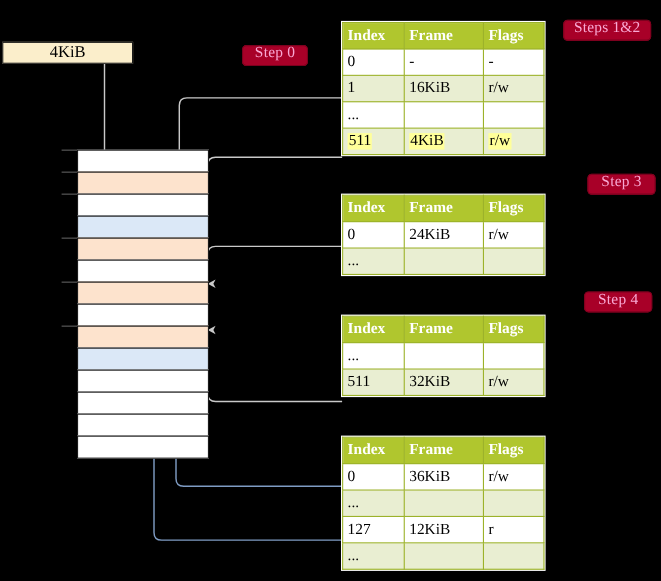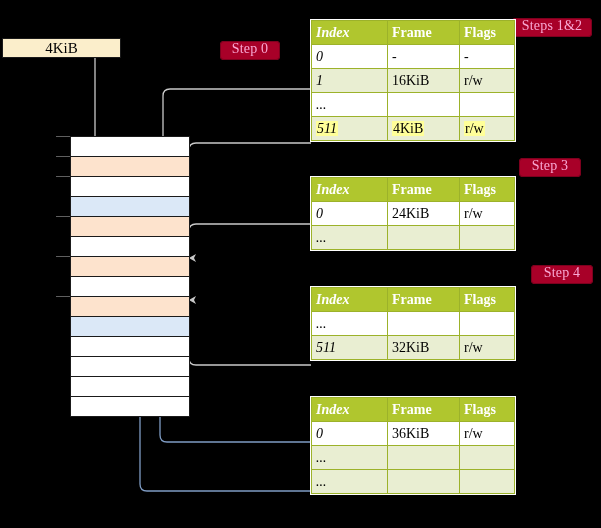--- a/index.html
+++ b/index.html
@@ -68,21 +68,21 @@
   }
   .ptable th{
     background:#b0c62e;
     color:#ffffff;
     font-weight:bold;
     border-color:#9cb22a;
   }
   .ptable tr.alt td{background:#e9eed2;}
   .ptable tr.plain td{background:#ffffff;}
   .hl{background:#ffff99;padding:0 1px;}
-  .col-i{width:76px;font-style:italic;}
+  .col-i{width:56px;}
   .col-f{width:72px;}
   .col-g{width:55px;}
 
   
   svg.wires{position:absolute;left:0;top:0;width:601px;height:528px;overflow:visible;}
 </style>
 </head>
 <body>
 
 <div class="stage">
@@ -128,21 +128,21 @@
   <div class="srcbox" style="left:2px;top:38px;width:119px;height:20px;">
     <span>4KiB</span>
   </div>
 
   <div class="badge" style="left:188px;top:41px;width:60px;height:19px;margin-left:32px;">
     <span>Step 0</span>
   </div>
   <div class="badge" style="left:512px;top:18px;width:80px;height:19px;">
     <span>Steps 1&amp;2</span>
   </div>
-  <div class="badge" style="left:519px;top:158px;width:62px;height:19px;">
+  <div class="badge" style="left:534px;top:158px;width:62px;height:19px;">
     <span>Step 3</span>
   </div>
   <div class="badge" style="left:515px;top:265px;width:62px;height:19px;margin-left:16px;">
     <span>Step 4</span>
   </div>
 
   <div class="memcol" id="memcol" style="left:70px;top:136px;width:120px;height:280px;">
       <div class="memrow" style="top: 0px; height: 21px;"></div>
       <div class="tick" style="left: -14px; width: 14px; top: 0px;"></div>
       <div class="memrow peach" style="top: 20px; height: 21px;"></div>
@@ -250,20 +250,25 @@
         <tr class="plain">
           <td class="col-i">0</td>
           <td class="col-f">36KiB</td>
           <td class="col-g">r/w</td>
         </tr>
         <tr class="alt">
           <td class="col-i">...</td>
           <td class="col-f"></td>
           <td class="col-g"></td>
         </tr>
+        <tr class="plain">
+          <td class="col-i">127</td>
+          <td class="col-f">12KiB</td>
+          <td class="col-g">r</td>
+        </tr>
         <tr class="alt">
           <td class="col-i">...</td>
           <td class="col-f"></td>
           <td class="col-g"></td>
         </tr>
       </tbody>
     </table>
 
 </div>
 

